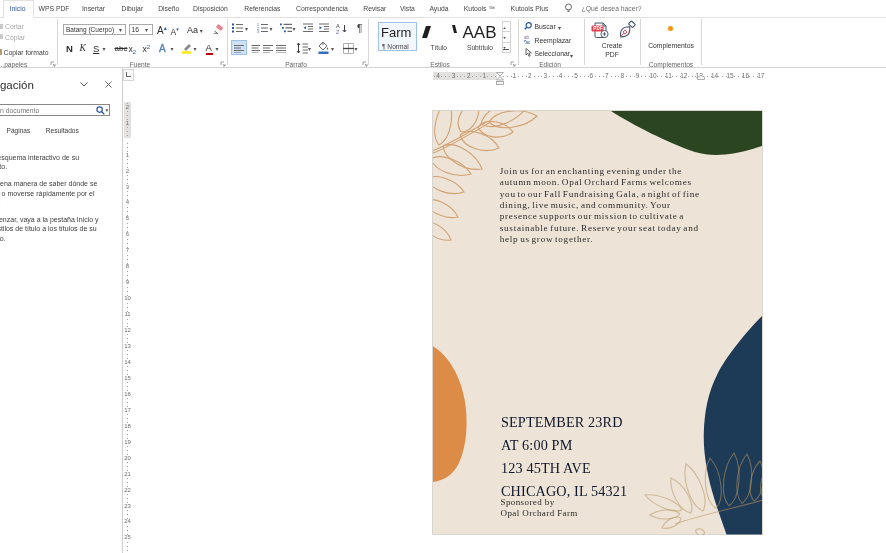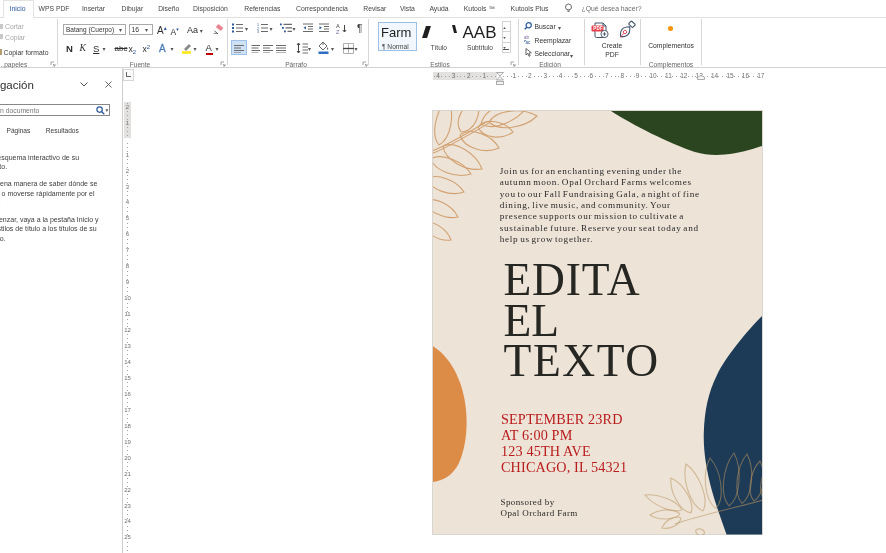--- a/index.html
+++ b/index.html
@@ -484,15 +484,14 @@
 <path d="M258.0,402.0 C261.9,391.4 250.7,372.8 238.0,367.0 C236.5,380.8 246.9,400.0 258.0,402.0" fill="none" stroke="rgba(185,150,95,0.55)" stroke-width="1.1"></path>
 <path d="M270.0,400.0 C276.3,388.2 266.5,363.0 253.0,353.0 C249.0,369.3 257.6,394.9 270.0,400.0" fill="none" stroke="rgba(185,150,95,0.55)" stroke-width="1.1"></path>
 <path d="M283.0,397.5 C292.4,387.2 288.5,360.0 277.0,347.0 C268.9,362.3 271.5,389.7 283.0,397.5" fill="none" stroke="rgba(185,150,95,0.55)" stroke-width="1.1"></path>
 <path d="M296.0,395.0 C307.4,386.4 309.4,357.8 301.0,342.0 C289.8,355.9 286.4,384.5 296.0,395.0" fill="none" stroke="rgba(185,150,95,0.55)" stroke-width="1.1"></path>
 <path d="M309.0,392.5 C319.8,384.6 321.8,357.8 314.0,343.0 C303.4,355.9 300.0,382.6 309.0,392.5" fill="none" stroke="rgba(185,150,95,0.55)" stroke-width="1.1"></path>
 <path d="M321.0,390.0 C330.7,384.1 333.4,362.4 327.0,350.0 C317.3,360.0 313.5,381.5 321.0,390.0" fill="none" stroke="rgba(185,150,95,0.55)" stroke-width="1.1"></path>
 <path d="M331.0,388.0 C340.9,382.9 344.7,362.3 339.0,350.0 C328.8,359.0 323.9,379.4 331.0,388.0" fill="none" stroke="rgba(185,150,95,0.55)" stroke-width="1.1"></path>
 <path d="M268.0,418.0 C261.7,417.3 261.0,421.0 266.0,424.5 C272.1,424.4 273.6,421.0 268.0,418.0" fill="none" stroke="rgba(185,150,95,0.55)" stroke-width="1.1"></path>
 </svg>
 <div class="abs" style="left:66.8px;top:55.4px;white-space:pre;font-family:'Liberation Serif',serif;font-size:9.2px;line-height:11.35px;letter-spacing:0.7px;word-spacing:-1.2px;color:#2b2b2b;">Join us for an enchanting evening under the<br>autumn moon. Opal Orchard Farms welcomes<br>you to our Fall Fundraising Gala, a night of fine<br>dining, live music, and community. Your<br>presence supports our mission to cultivate a<br>sustainable future. Reserve your seat today and<br>help us grow together.</div>
-<div class="abs" style="left:70.5px;top:149.4px;font-family:'Liberation Serif',serif;font-size:45.5px;line-height:40.65px;color:#262622;"><span style="letter-spacing:0.8px;">EDITA</span><br><span style="letter-spacing:0px;">EL</span><br><span style="letter-spacing:1.6px;">TEXTO</span></div>
-<div class="abs" style="left:68px;top:300.5px;font-family:'Liberation Serif',serif;font-size:14.2px;line-height:16px;letter-spacing:0.15px;color:#b91c1c;">SEPTEMBER 23RD<br>AT 6:00 PM<br>123 45TH AVE<br>CHICAGO, IL 54321</div>
+<div class="abs" style="left:68px;top:300.5px;font-family:'Liberation Serif',serif;font-size:14.2px;line-height:23px;letter-spacing:0.15px;color:#0f172a;">SEPTEMBER 23RD<br>AT 6:00 PM<br>123 45TH AVE<br>CHICAGO, IL 54321</div>
 <div class="abs" style="left:67.5px;top:386.2px;font-family:'Liberation Serif',serif;font-size:9px;line-height:11.7px;letter-spacing:0.4px;color:#2b2a28;">Sponsored by<br>Opal Orchard Farm</div>
 </div>
 </body></html>

